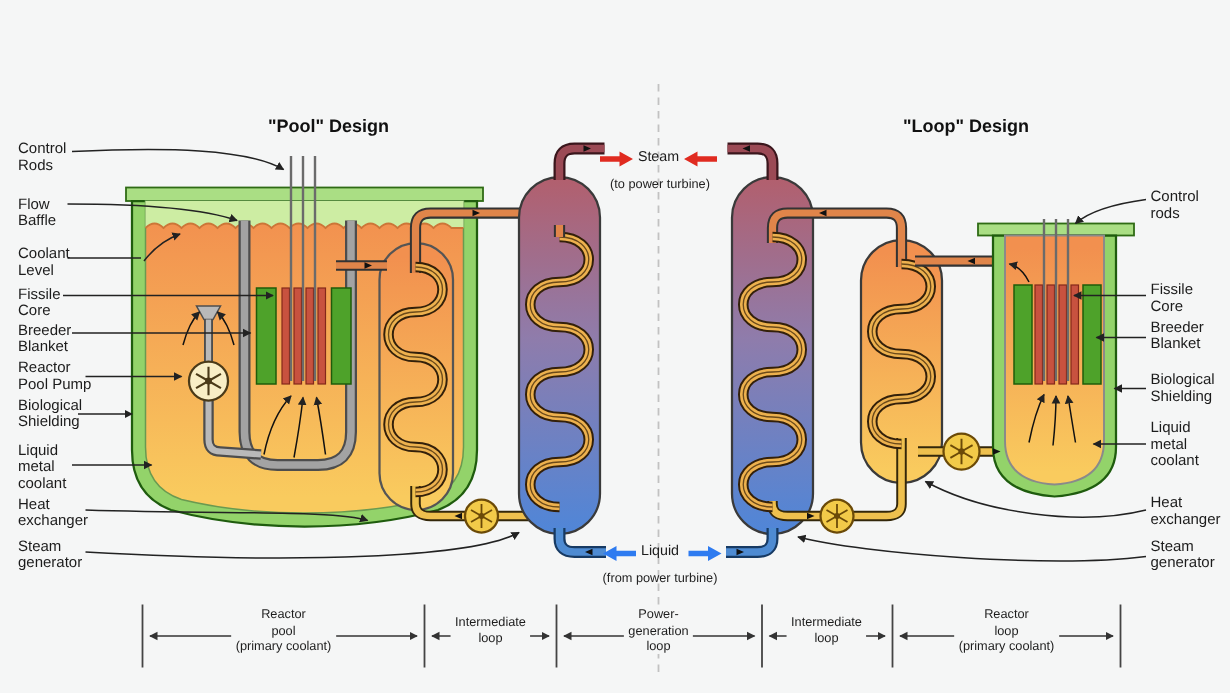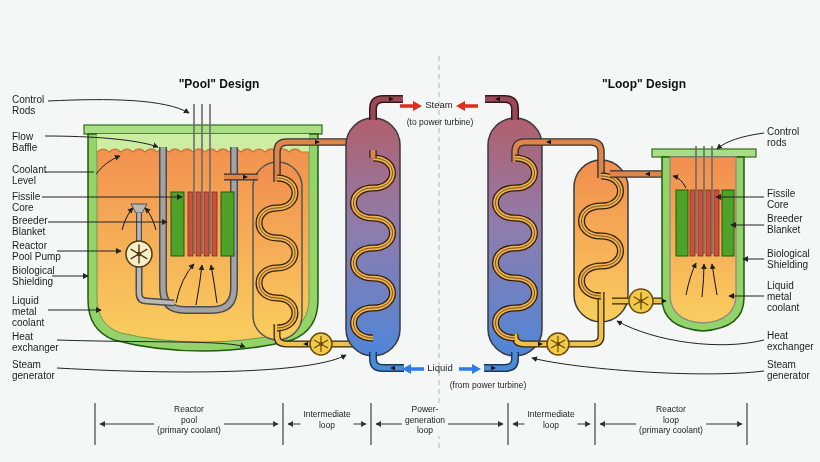--- a/index.html
+++ b/index.html
@@ -306,28 +306,28 @@
 metal
 coolant</div>
 <div class="txt lbl right" style="top:330px;">Heat
 exchanger</div>
 <div class="txt lbl right" style="top:359px;">Steam
 generator</div>
 
 <div class="txt cflow" style="left:439px;top:99px;">Steam</div>
 <div class="txt cnote" style="left:440px;top:117px;">(to power turbine)</div>
 <div class="txt cflow" style="left:440px;top:362px;">Liquid</div>
-<div class="txt cnote" style="left:440px;top:380px;margin-left:48px;">(from power turbine)</div>
+<div class="txt cnote" style="left:440px;top:380px;">(from power turbine)</div>
 
 <div class="seg" style="left:189px;top:404px;">Reactor
 pool
 (primary coolant)</div>
 <div class="seg" style="left:327px;top:409px;">Intermediate
 loop</div>
-<div class="seg" style="left:425px;top:404px;">Power-
+<div class="seg" style="left:439px;top:404px;">Power-
 generation
 loop</div>
 <div class="seg" style="left:551px;top:409px;">Intermediate
 loop</div>
 <div class="seg" style="left:671px;top:404px;">Reactor
 loop
 (primary coolant)</div>
 
 </div>
 

